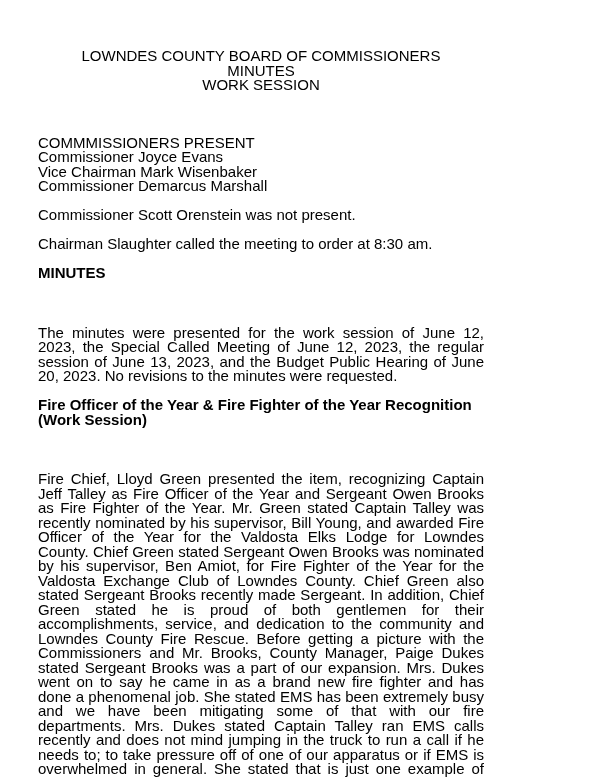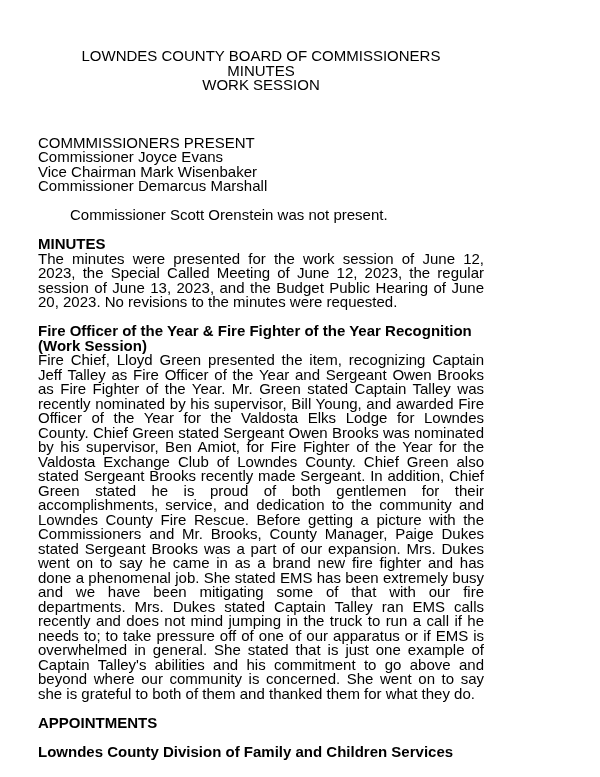--- a/index.html
+++ b/index.html
@@ -16,24 +16,24 @@
     width: 522px;
     height: 777px;
     padding: 49px 38px 0 38px;
     font-size: 15px;
     line-height: 14.5px;
   }
   .title-block { text-align: center; }
   .title-block div { white-space: nowrap; }
   .spacer-lg { height: 43px; }
   p { margin: 0; }
-  .block { margin-top: 14.5px; margin-left: 32px; }
+  .block { margin-top: 14.5px; }
   .section { margin-top: 14.5px; }
   .heading { font-weight: 700; }
-  .body-par { text-align: justify; }
+  .body-par { text-align: justify; margin-top: 45px; }
   .plain-line { white-space: nowrap; }
 </style>
 </head>
 <body>
 
 <div class="page">
 
   <div class="title-block">
     <div>LOWNDES COUNTY BOARD OF COMMISSIONERS</div>
     <div>MINUTES</div>
@@ -44,20 +44,21 @@
 
   <div>
     <div class="plain-line">COMMMISSIONERS PRESENT</div>
     <div class="plain-line">Commissioner Joyce Evans</div>
     <div class="plain-line">Vice Chairman Mark Wisenbaker</div>
     <div class="plain-line">Commissioner Demarcus Marshall</div>
   </div>
 
   <p class="block">Commissioner Scott Orenstein was not present.</p>
 
+  <p class="block">Chairman Slaughter called the meeting to order at 8:30 am.</p>
 
   <div class="section">
     <div class="heading">MINUTES</div>
     <p class="body-par">The minutes were presented for the work session of June 12, 2023, the Special Called Meeting of June 12, 2023, the regular session of June 13, 2023, and the Budget Public Hearing of June 20, 2023. No revisions to the minutes were requested.</p>
   </div>
 
   <div class="section">
     <div class="heading">Fire Officer of the Year &amp; Fire Fighter of the Year Recognition (Work Session)</div>
     <p class="body-par">Fire Chief, Lloyd Green presented the item, recognizing Captain Jeff Talley as Fire Officer of the Year and Sergeant Owen Brooks as Fire Fighter of the Year. Mr. Green stated Captain Talley was recently nominated by his supervisor, Bill Young, and awarded Fire Officer of the Year for the Valdosta Elks Lodge for Lowndes County. Chief Green stated Sergeant Owen Brooks was nominated by his supervisor, Ben Amiot, for Fire Fighter of the Year for the Valdosta Exchange Club of Lowndes County. Chief Green also stated Sergeant Brooks recently made Sergeant. In addition, Chief Green stated he is proud of both gentlemen for their accomplishments, service, and dedication to the community and Lowndes County Fire Rescue. Before getting a picture with the Commissioners and Mr. Brooks, County Manager, Paige Dukes stated Sergeant Brooks was a part of our expansion. Mrs. Dukes went on to say he came in as a brand new fire fighter and has done a phenomenal job. She stated EMS has been extremely busy and we have been mitigating some of that with our fire departments. Mrs. Dukes stated Captain Talley ran EMS calls recently and does not mind jumping in the truck to run a call if he needs to; to take pressure off of one of our apparatus or if EMS is overwhelmed in general. She stated that is just one example of Captain Talley's abilities and his commitment to go above and beyond where our community is concerned. She went on to say she is grateful to both of them and thanked them for what they do.</p>
   </div>

